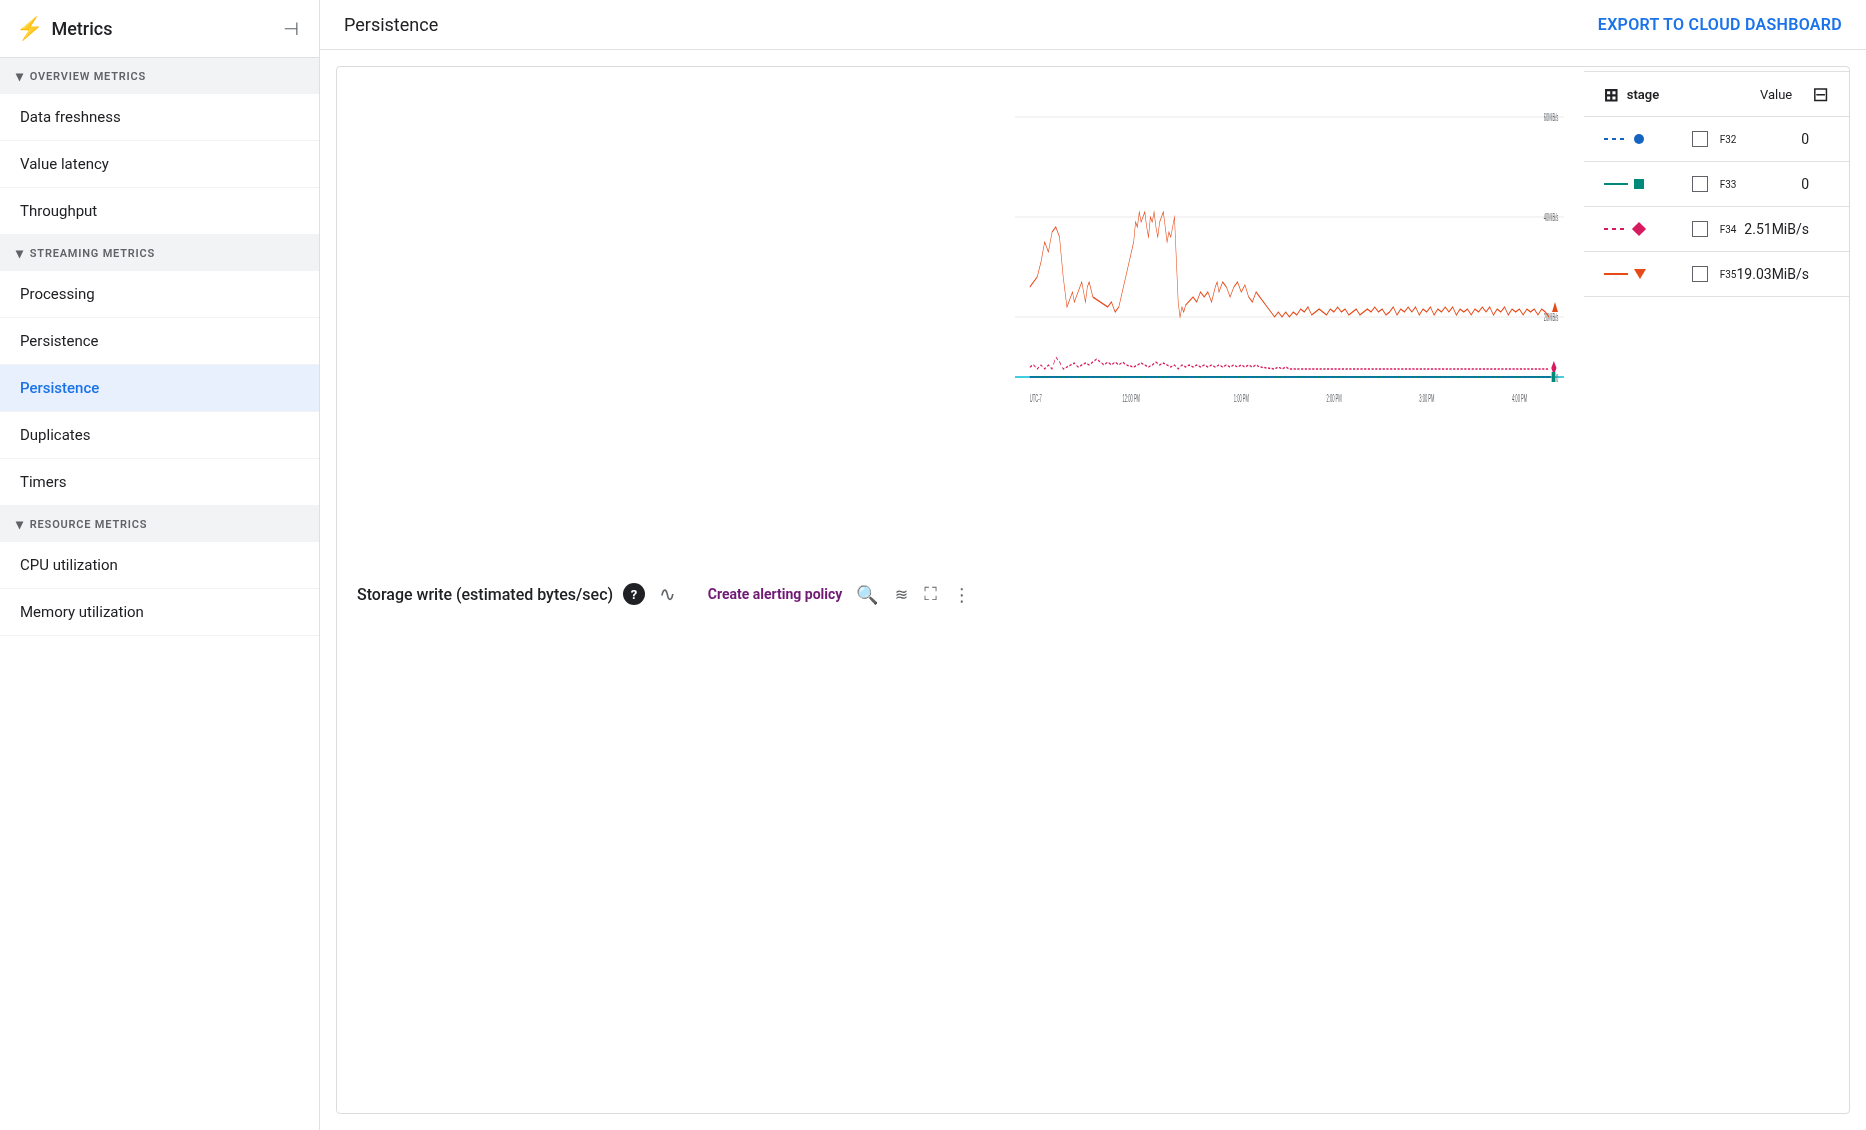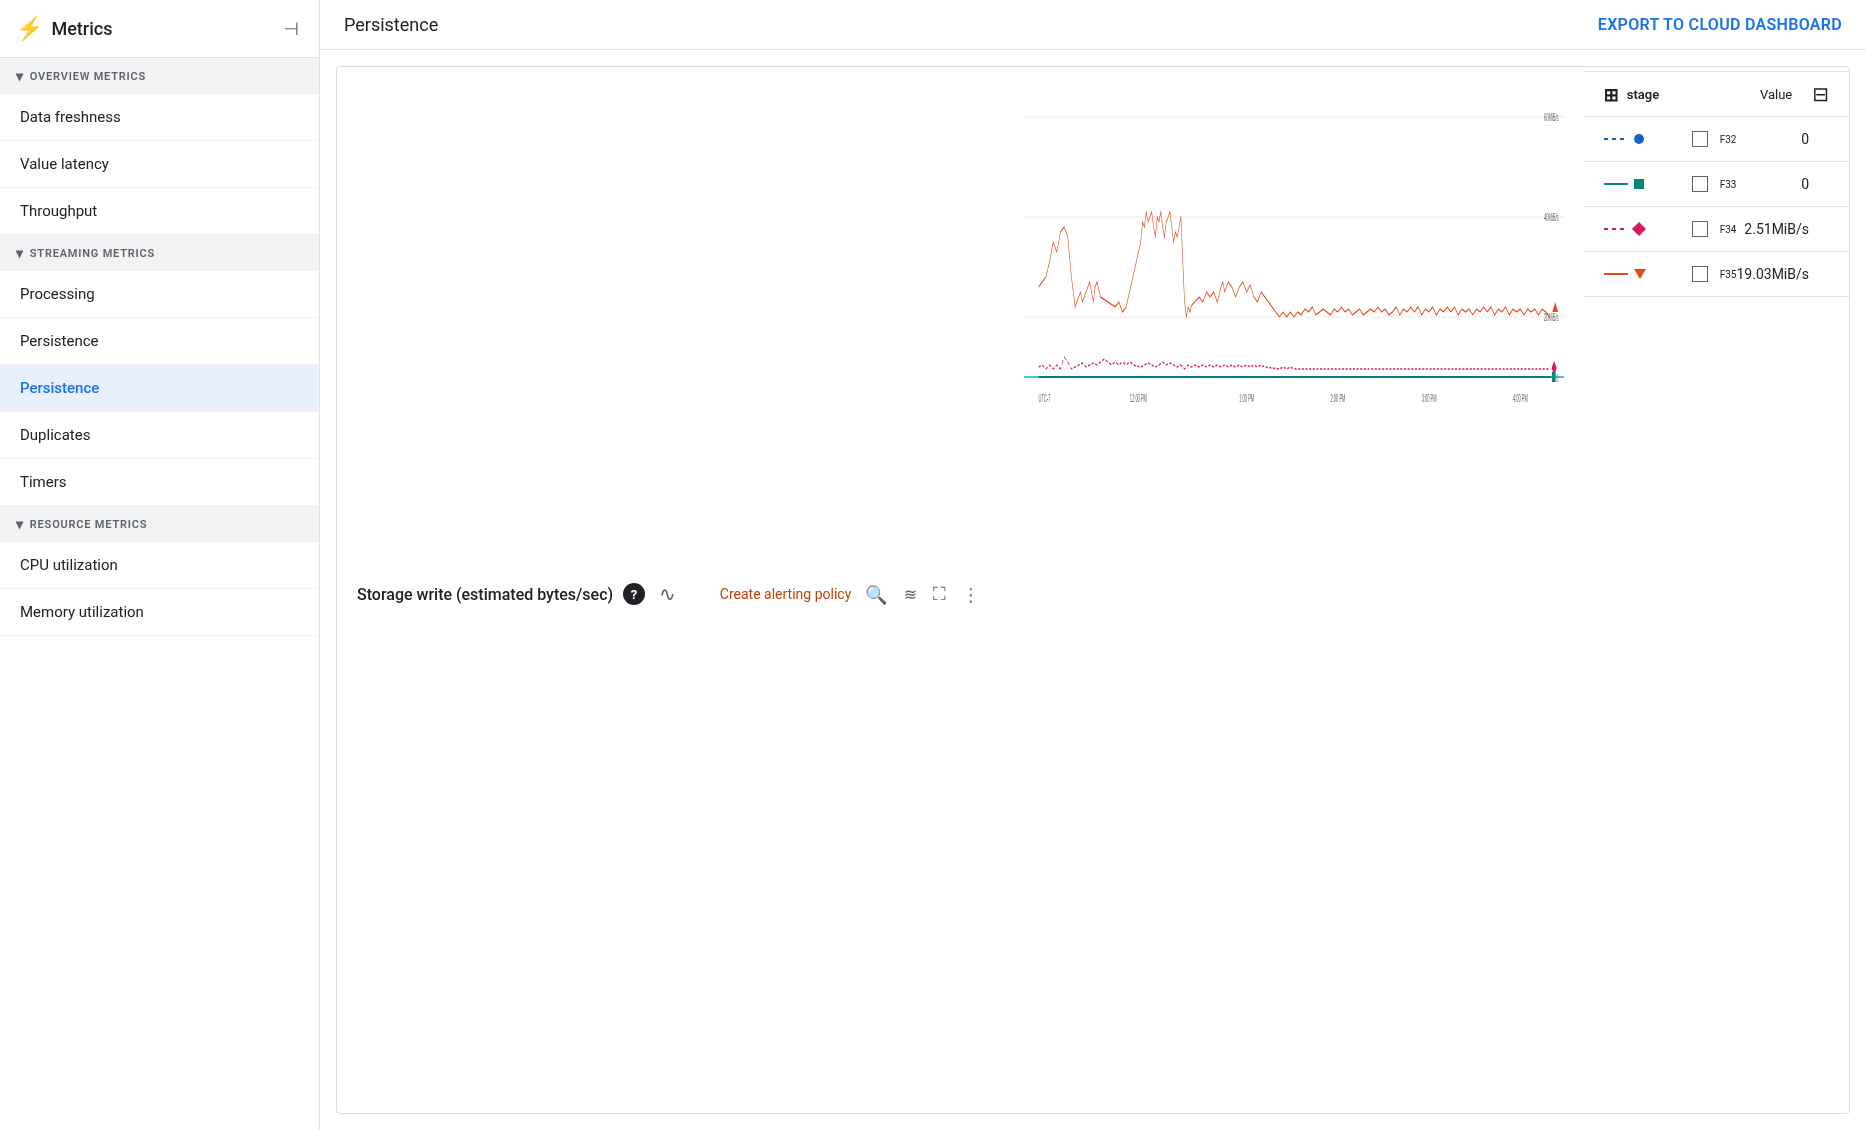--- a/index.html
+++ b/index.html
@@ -151,25 +151,25 @@
     }
 
     .chart-icon-btn {
       color: #5f6368;
       font-size: 18px;
       cursor: pointer;
       padding: 4px;
     }
 
     .create-alert-btn {
-      color: #c2410c;
+      color: #701a75;
       font-size: 14px;
-      font-weight: 400;
-      cursor: pointer;
-      margin-left: 20px;
+      font-weight: 700;
+      cursor: pointer;
+      margin-left: 8px;
     }
 
     .header-spacer { flex: 1; }
 
     .chart-toolbar {
       display: flex;
       align-items: center;
       gap: 8px;
     }
 

